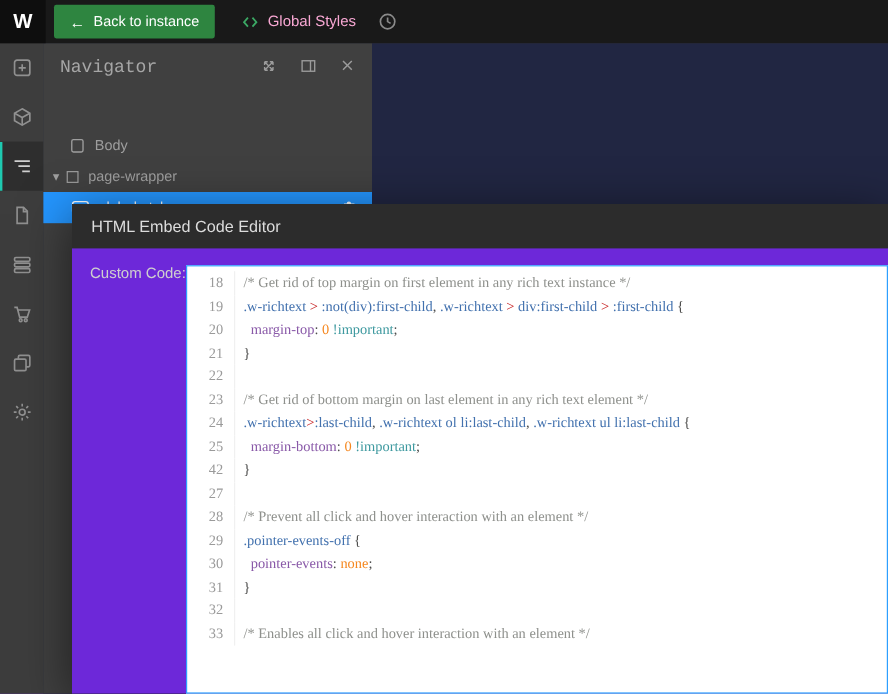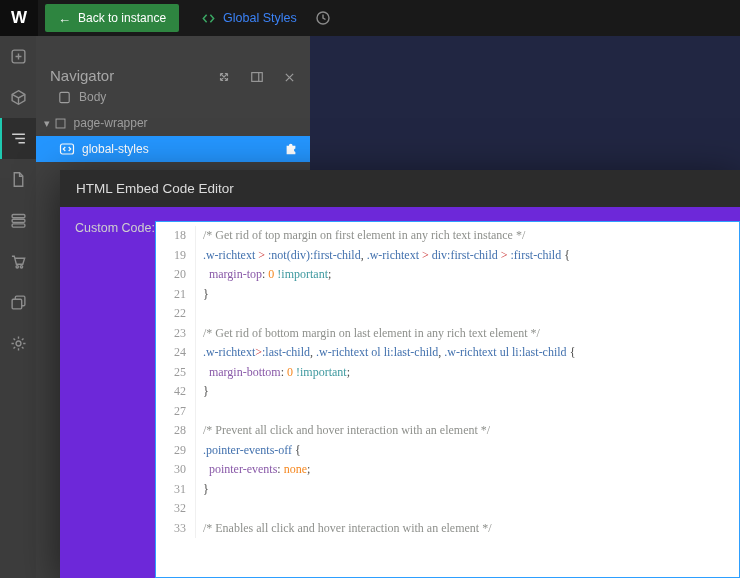--- a/index.html
+++ b/index.html
@@ -10,34 +10,34 @@
   }
   
   .topbar{position:absolute;left:0;top:0;width:740px;height:36px;background:#191919;
     display:flex;align-items:center;z-index:60;}
   .logo{width:38px;height:36px;background:#0e0e0e;color:#fff;display:flex;align-items:center;
     justify-content:center;font-weight:bold;font-size:17px;cursor:pointer;}
   .back-btn{margin-left:7px;height:28px;background:#2e8540;color:#fff;font-size:12px;
     padding:0 13px;border:none;border-radius:2px;display:flex;align-items:center;gap:7px;
     font-family:inherit;cursor:pointer;}
   .back-btn .arr{font-size:13px;line-height:1;}
-  .tab{margin-left:12px;display:flex;align-items:center;gap:7px;color:#3b82f6;font-size:12.5px;
+  .tab{margin-left:12px;display:flex;align-items:center;gap:7px;color:#f9a8d4;font-size:12.5px;
     padding:0 10px;height:36px;cursor:pointer;}
   .hist{margin-left:4px;display:flex;align-items:center;color:#8a8a8a;cursor:pointer;padding:4px;}
   .icon{display:inline-flex;align-items:center;justify-content:center;line-height:0;}
   
   .canvas{position:absolute;left:36px;top:36px;width:704px;height:542px;background:#212642;z-index:1;}
   
   .iconbar{position:absolute;left:0;top:36px;width:36px;height:542px;background:#3d3d3d;z-index:30;
     display:flex;flex-direction:column;}
   .side-item{height:41px;display:flex;align-items:center;justify-content:center;color:#909090;cursor:pointer;}
   .side-item.active{background:#2e2e2e;color:#cfcfcf;box-shadow:inset 2px 0 0 #1ec9b0;}
   
   .navigator{position:absolute;left:36px;top:36px;width:274px;height:542px;background:#404040;z-index:20;}
-  .nav-header{height:48px;display:flex;align-items:flex-end;padding:0 14px;}
+  .nav-header{height:48px;display:flex;align-items:flex-start;padding:12px 14px;font-family:Liberation Mono, monospace;}
   .nav-title{color:#a6a6a6;font-size:15px;flex:1;}
   .nh-icon{color:#9b9b9b;margin-left:19px;cursor:pointer;}
   .nav-row{height:26px;display:flex;align-items:center;color:#9e9e9e;font-size:12px;
     box-sizing:border-box;cursor:pointer;white-space:nowrap;}
   .nav-row .caret{margin-right:4px;font-size:11px;color:#9e9e9e;}
   .nav-row .row-ic{margin-right:7px;}
   .nav-row.selected{background:#2496ff;color:#fff;}
   .nav-row.selected .row-label{color:#fff;}
   .nav-row .spacer{flex:1;}
   .nav-row .trail{margin-right:12px;color:#fff;}

